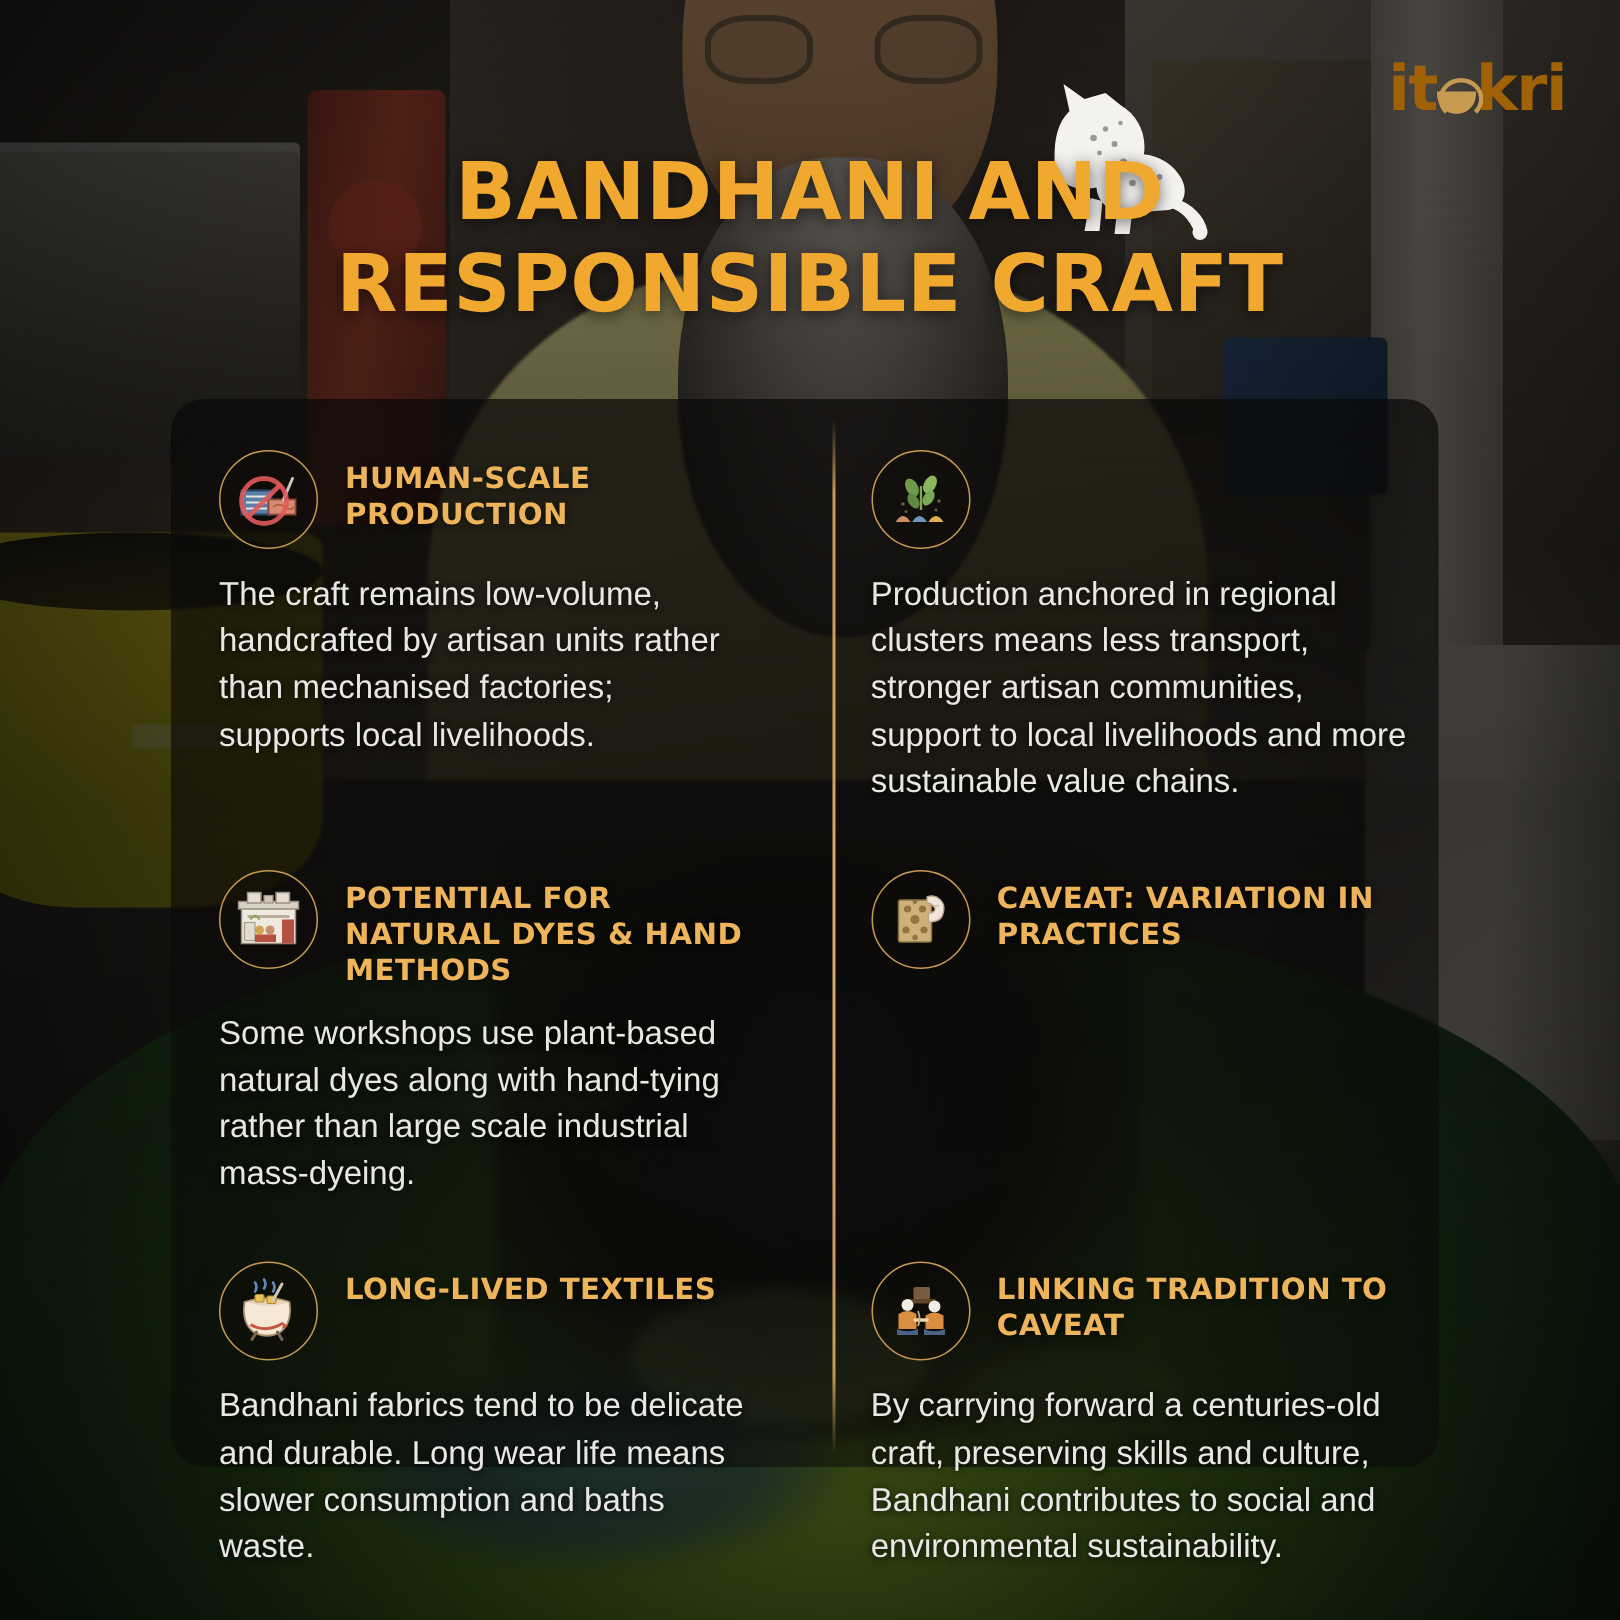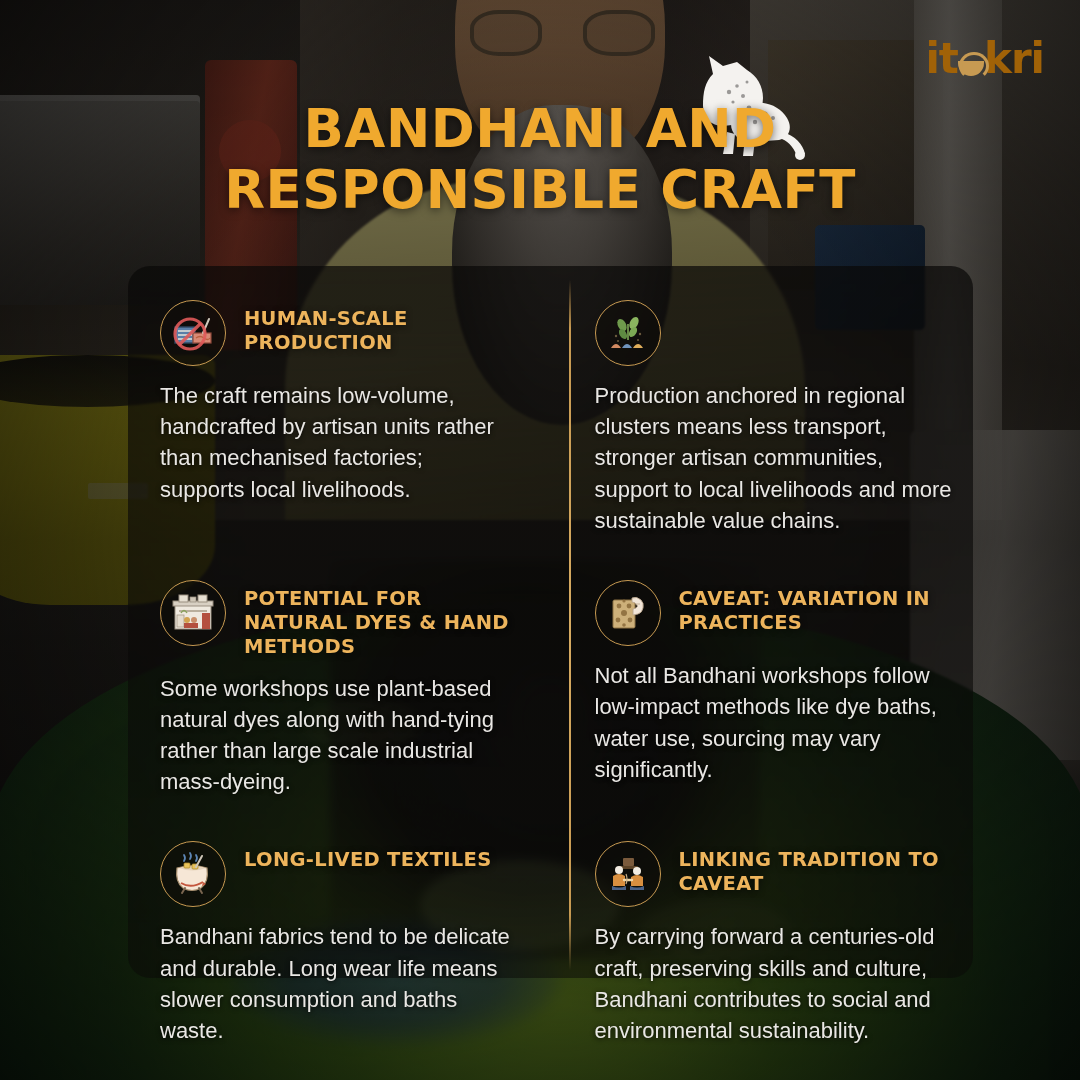--- a/index.html
+++ b/index.html
@@ -200,21 +200,21 @@
     color:#f0a92e;
     font-size:53px; font-weight:800;
     letter-spacing:.5px; line-height:1.16;
     font-family:"DejaVu Sans", sans-serif;
     text-shadow:0 2px 10px rgba(0,0,0,.55);
     padding:0 150px;
   }
 
   
   .panel{
-    position:absolute; left:128px; top:266px; width:845px; height:712px;
+    position:absolute; left:114px; top:266px; width:845px; height:712px;
     border-radius:22px;
     background:linear-gradient(180deg, rgba(10,9,8,.72) 0%, rgba(10,9,8,.62) 45%, rgba(10,9,8,.52) 100%);
     backdrop-filter:blur(1px);
   }
   .divider{
     position:absolute; left:441px; top:14px; width:1.6px; height:690px;
     background:linear-gradient(180deg, rgba(199,154,82,0) 0%, #c79a52 7%, #d7ab62 50%, #c79a52 92%, rgba(199,154,82,0) 100%);
   }
 
   .grid{
@@ -417,21 +417,20 @@
                   <circle cx="25" cy="30" r="2.4"></circle>
                 <circle cx="19" cy="35" r="1.8"></circle>
                   <circle cx="19" cy="11" r="1.6"></circle>
               </g>
               <path d="M27 8 q5 -2 9 2 q3 3 2 8 q-1 5 -5 6 l-5 1 l0 -6 l3 -1 q2 -1 1 -3 q-2 -3 -5 -3 Z" fill="#f2e6d8" stroke="#b9a58c" stroke-width=".9"></path>
               <path d="M30 14 l5 0" stroke="#b9a58c" stroke-width=".8"></path>
             </svg>
           </div>
           <div class="card-title">CAVEAT: VARIATION IN PRACTICES</div>
         </div>
-        <div class="card-body">Not all Bandhani workshops follow low-impact methods like dye baths, water use, sourcing may vary significantly.</div>
       </div>
 
       <div class="card left">
         <div class="card-head">
           <div class="icon-circle">
             <svg width="48" height="48" viewBox="0 0 48 48">
               <g stroke="#5d86b5" stroke-width="1.8" fill="none" stroke-linecap="round">
                 <path d="M15 11 q2 -3 0 -6"></path>
                 <path d="M21 9 q2 -3 0 -6"></path>
                 <path d="M27 11 q2 -3 0 -6"></path>

